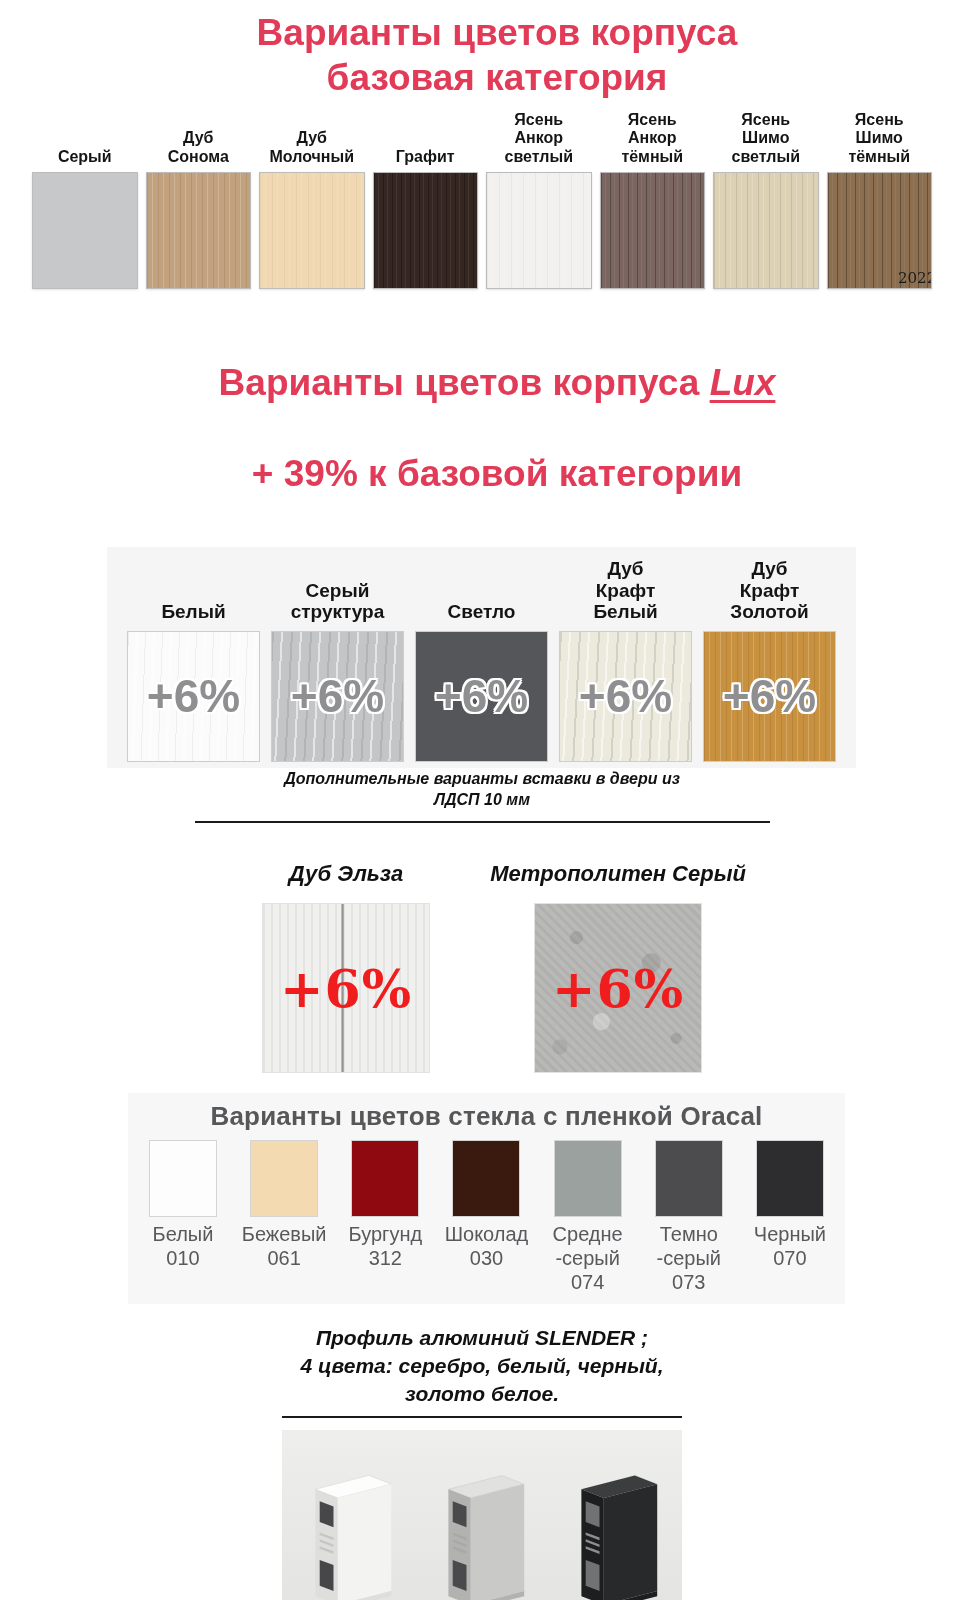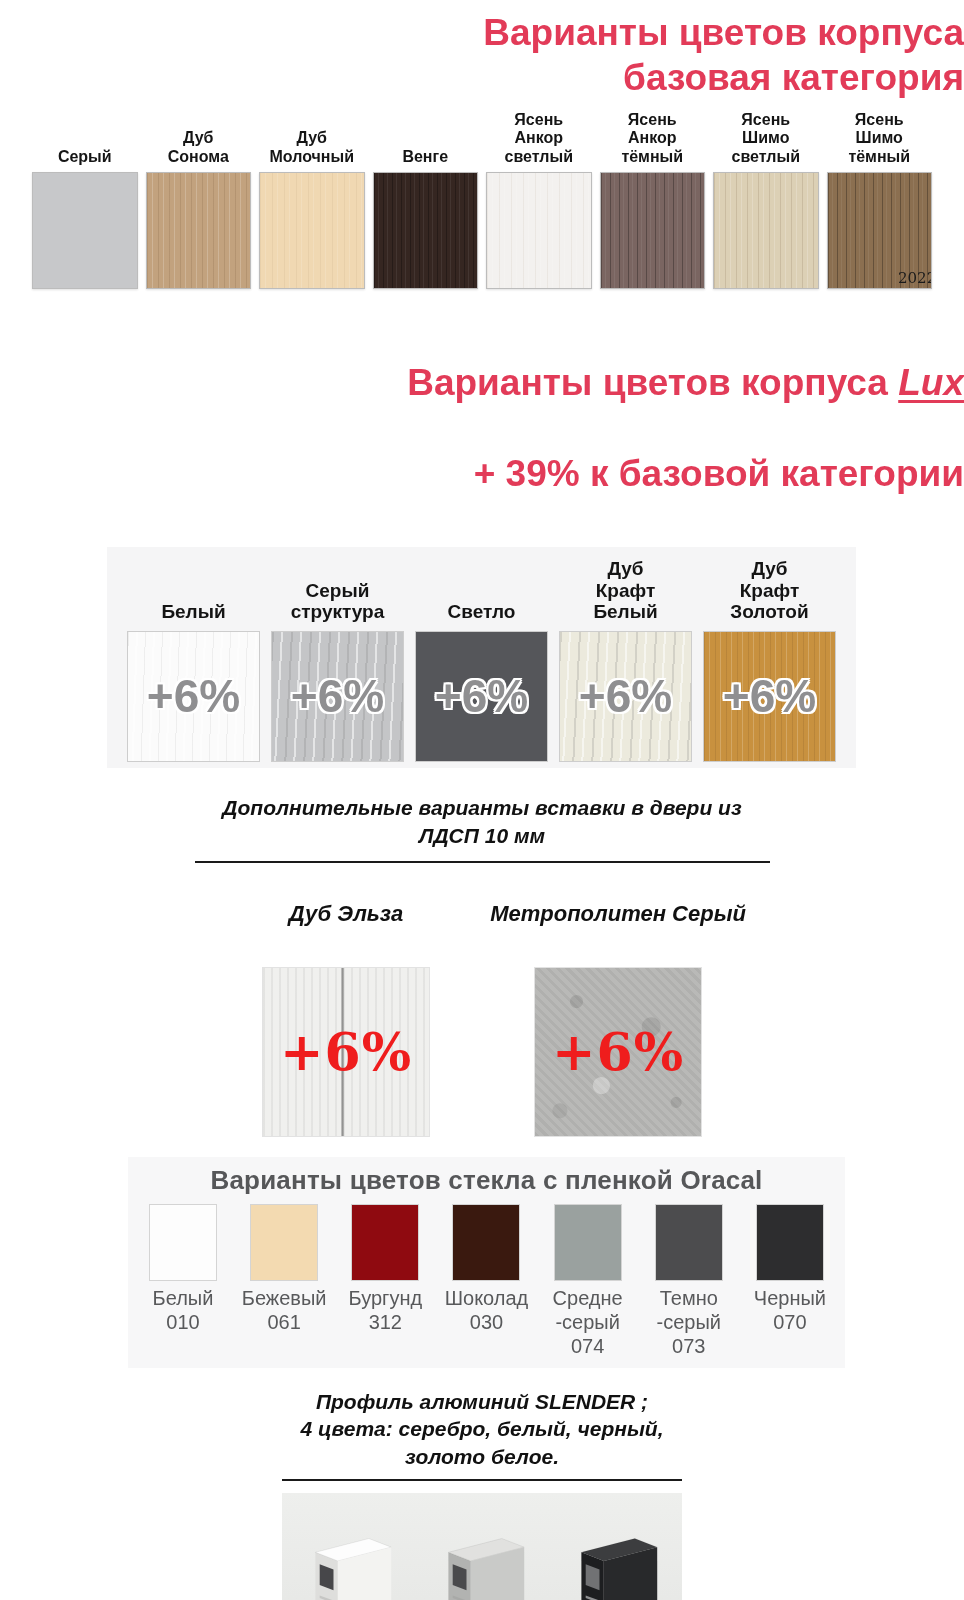--- a/index.html
+++ b/index.html
@@ -1,20 +1,20 @@
 <!DOCTYPE html>
 <html><head>
 <meta charset="utf-8">
 <style>
   html,body{margin:0;padding:0;}
   body{background:#ffffff;font-family:"Liberation Sans",sans-serif;}
   #page{position:relative;width:964px;min-height:1600px;margin:0 auto;background:#ffffff;overflow:hidden;}
 
   
-  .big-title{padding-top:10px;font-weight:700;font-size:37px;line-height:1.22;text-align:right;white-space:pre-line;margin-left:30px;}
+  .big-title{padding-top:10px;font-weight:700;font-size:37px;line-height:1.22;text-align:center;white-space:pre-line;margin-left:30px;}
   .accent{color:#e23b58;}
   .underl{text-decoration:underline;text-decoration-thickness:3px;text-underline-offset:5px;font-style:italic;}
 
   
   .basic-row{display:flex;gap:8px;margin:14px 32px 0;}
   .basic-col{flex:1;display:flex;flex-direction:column;}
   .sw-label{height:52px;display:flex;align-items:flex-end;justify-content:center;text-align:center;
             font-weight:700;font-size:16px;line-height:1.16;white-space:pre-line;color:#151515;}
   .basic-sw{margin-top:6px;height:115px;border:1px solid #bcbcbc;position:relative;overflow:hidden;
             box-shadow:0 1px 2px rgba(0,0,0,.12);}
@@ -27,27 +27,27 @@
   .lux-row{display:flex;gap:11px;}
   .lux-col{width:133px;display:flex;flex-direction:column;}
   .lux-label{height:62px;display:flex;align-items:flex-end;justify-content:center;text-align:center;
              font-weight:700;font-size:19px;line-height:1.14;white-space:pre-line;color:#141414;}
   .lux-sw{margin-top:8px;height:131px;border:1px solid #cdcdcd;box-sizing:border-box;position:relative;
           display:flex;align-items:center;justify-content:center;}
   .badge-gray{font-weight:700;font-size:46px;color:#8f8f91;
      text-shadow:-2px -2px 0 #fff,2px -2px 0 #fff,-2px 2px 0 #fff,2px 2px 0 #fff,0 -2px 0 #fff,0 2px 0 #fff,-2px 0 0 #fff,2px 0 0 #fff;}
 
   
-  .ldsp-head{margin-top:26px;font-style:italic;font-weight:700;font-size:21px;line-height:1.35;
+  .ldsp-head{font-style:italic;font-weight:700;font-size:16px;line-height:1.35;
              text-align:center;white-space:pre-line;color:#111;}
   hr.sep{border:0;border-top:2px solid #1a1a1a;margin:10px auto 0;}
   hr.sep-ldsp{width:575px;}
   .ldsp-row{display:flex;justify-content:center;gap:104px;margin-top:38px;}
   .ldsp-col{width:168px;display:flex;flex-direction:column;align-items:center;}
-  .ldsp-label{font-style:italic;font-weight:700;font-size:22px;color:#111;white-space:nowrap;margin-bottom:40px;}
+  .ldsp-label{font-style:italic;font-weight:700;font-size:22px;color:#111;white-space:nowrap;margin-bottom:16px;}
   .ldsp-sw{width:168px;height:170px;display:flex;align-items:center;justify-content:center;border:1px solid #e2e2e2;box-sizing:border-box;}
   .badge-red{font-family:"DejaVu Serif",serif;font-weight:700;font-size:52px;color:#ef1d1d;letter-spacing:1px;}
 
   
   .oracal-panel{width:717px;margin:20px 0 0 128px;background:#f7f7f8;padding:8px 0 10px;}
   .oracal-title{font-weight:700;font-size:26px;color:#565759;text-align:center;letter-spacing:.2px;}
   .oracal-row{display:flex;justify-content:space-between;padding:0 12px;margin-top:8px;}
   .oracal-col{width:86px;display:flex;flex-direction:column;align-items:center;}
   .oracal-sw{width:68px;height:77px;border:1px solid #d4d4d4;box-sizing:border-box;}
   .oracal-label{margin-top:5px;font-size:20px;line-height:1.2;color:#58595b;text-align:center;white-space:pre;}
@@ -99,21 +99,21 @@
         <div class="sw-label">Дуб
 Сонома</div>
         <div class="basic-sw tx-grain" style="background-color: rgb(194, 162, 126);"></div>
       </div>
       <div class="basic-col">
         <div class="sw-label">Дуб
 Молочный</div>
         <div class="basic-sw tx-grain-soft" style="background-color: rgb(240, 216, 178);"></div>
       </div>
       <div class="basic-col">
-        <div class="sw-label">Венге</div>
+        <div class="sw-label">Графит</div>
         <div class="basic-sw tx-grain-dark" style="background-color: rgb(53, 38, 33);"></div>
       </div>
       <div class="basic-col">
         <div class="sw-label">Ясень
 Анкор
 светлый</div>
         <div class="basic-sw tx-grain-soft" style="background-color: rgb(243, 241, 239);"></div>
       </div>
       <div class="basic-col">
         <div class="sw-label">Ясень

